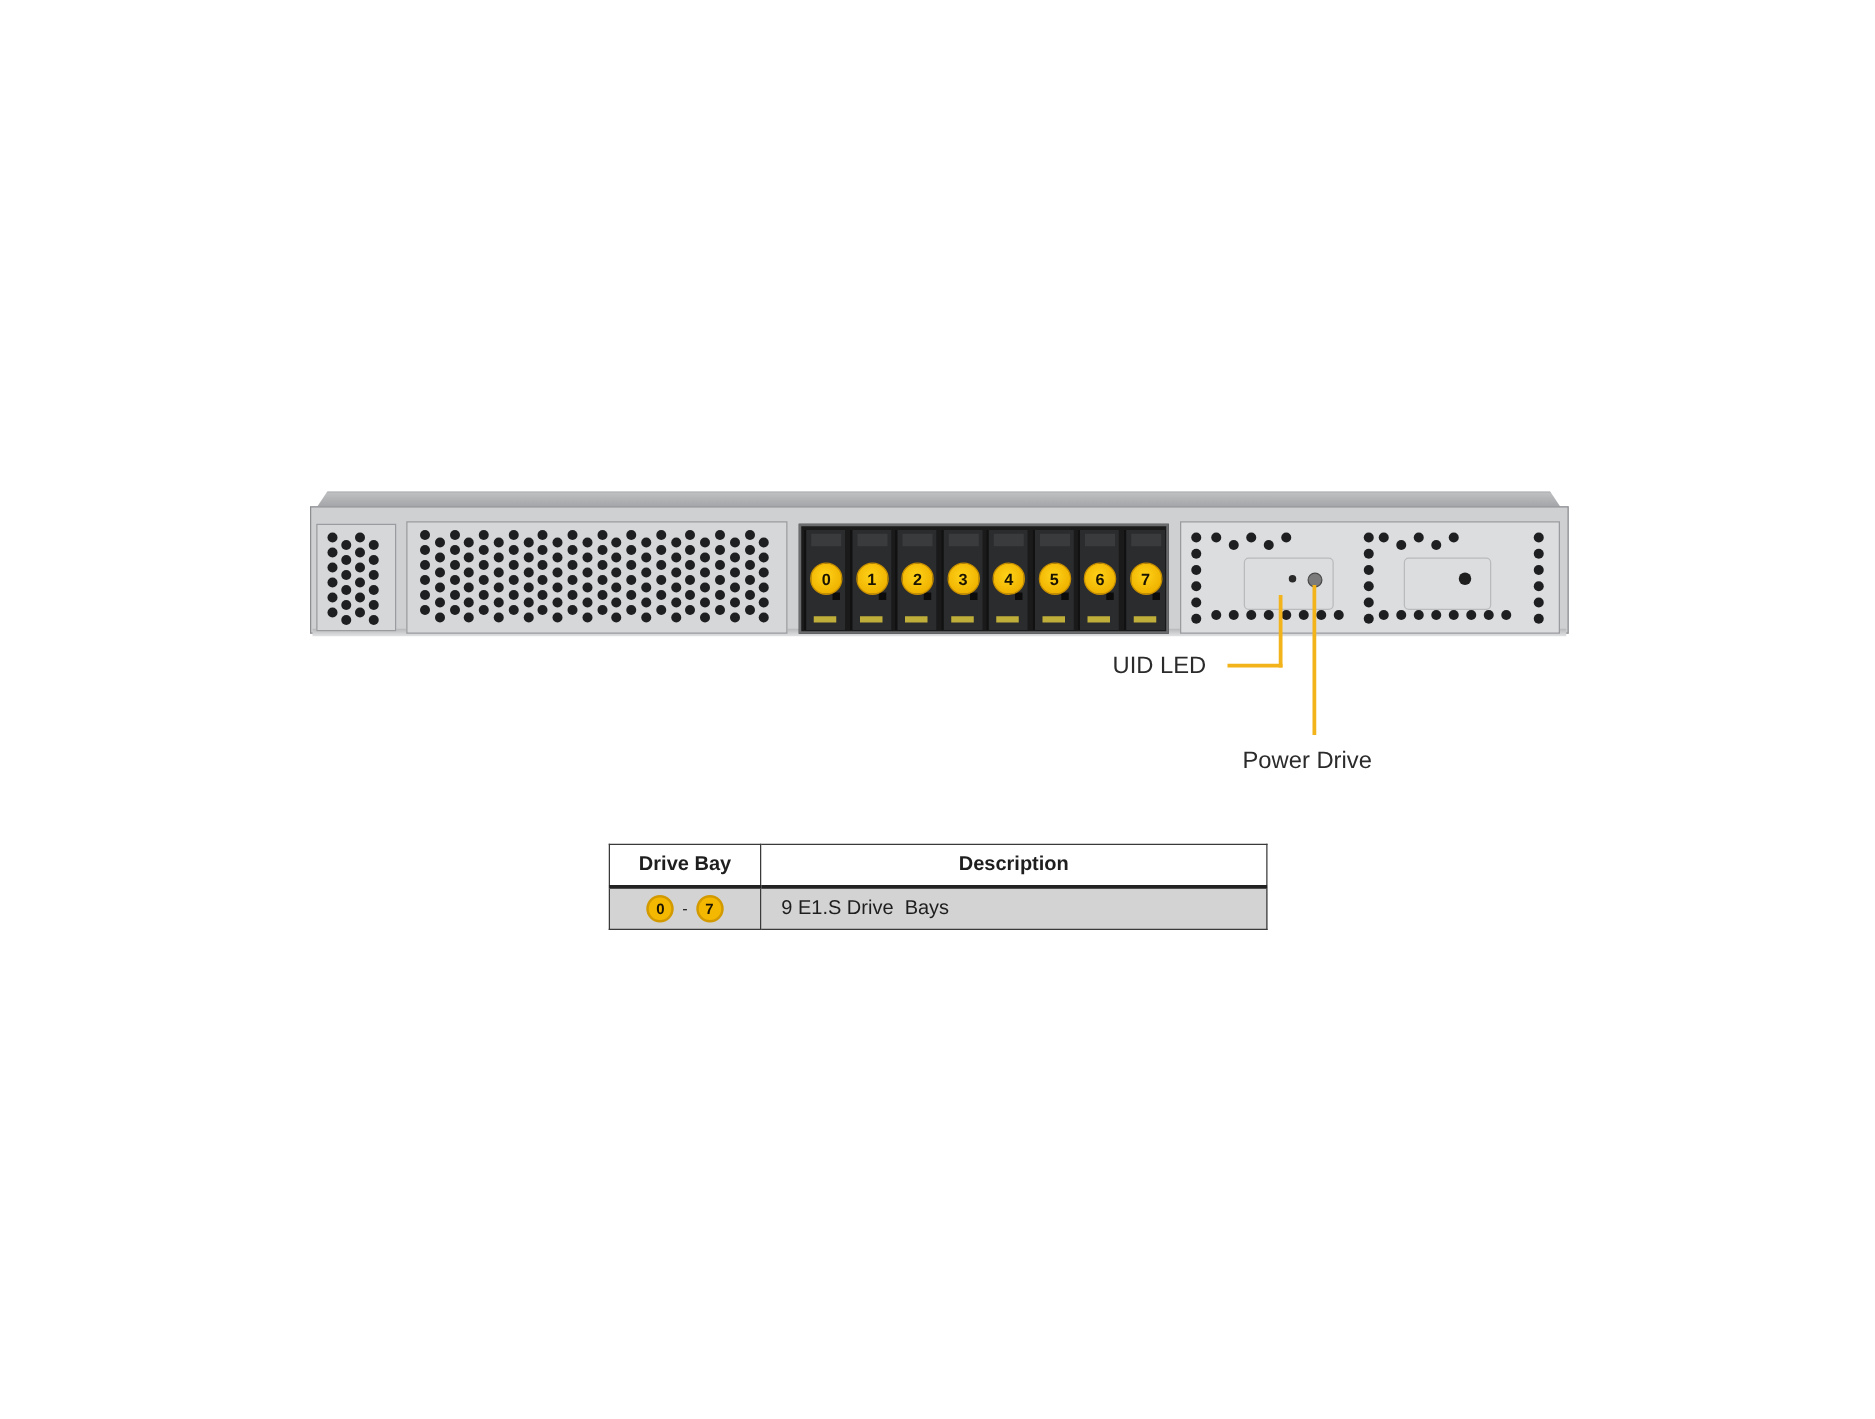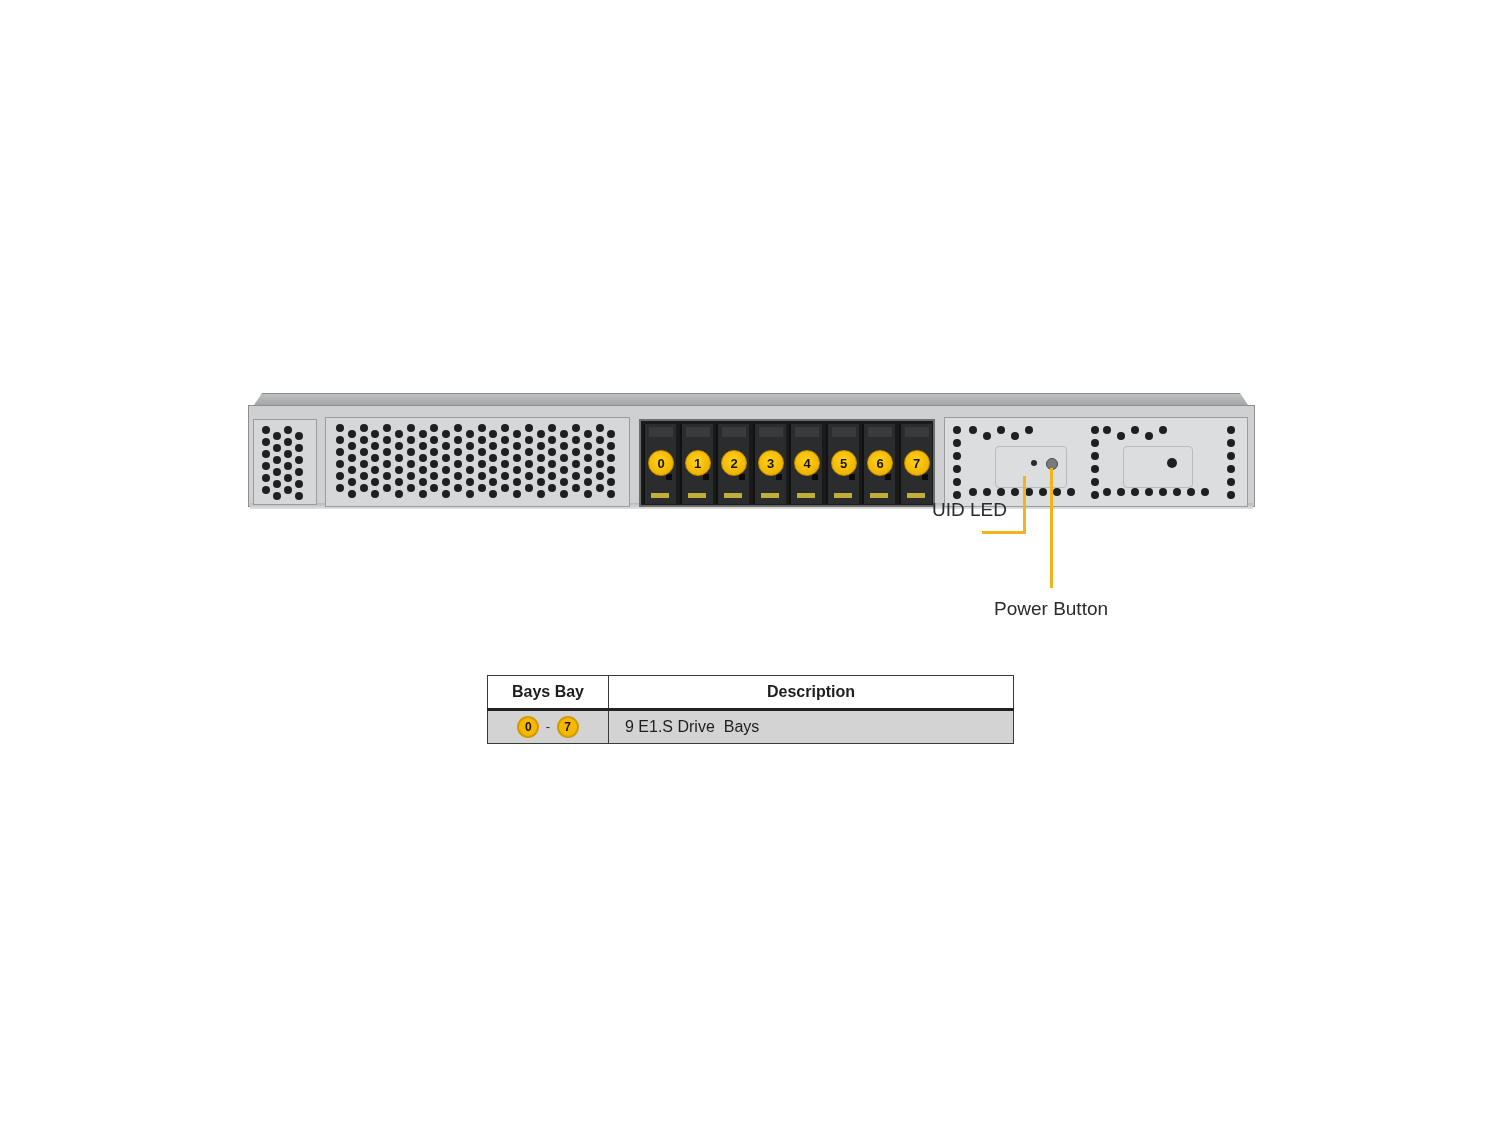--- a/index.html
+++ b/index.html
@@ -323,27 +323,27 @@
   <div class="abs" style="left:86px; top:42px; width:6px; height:6px; border-radius:50%; background:#2a2a2a;"></div>
   <div class="abs" style="left:101px; top:40px; width:10px; height:10px; border-radius:50%; background:#7b7b7b; border:1px solid #4a4a4a;"></div>
   <div class="abs" style="left:178px; top:28px; width:68px; height:40px; border:1px solid #b9babc; border-radius:4px;"></div>
   <div class="abs" style="left:222px; top:40px; width:10px; height:10px; border-radius:50%; background:#1f1f1f;"></div>
 </div>
 
 <div class="callout-line" style="left:1023px; top:476px; width:3px; height:58px;"></div>
 <div class="callout-line" style="left:982px; top:531px; width:44px; height:3px;"></div>
 <div class="callout-line" style="left:1050px; top:468px; width:3px; height:120px;"></div>
 
-<div class="label" style="left:890px; top:499px;margin-left:42px;">UID LED</div>
-<div class="label" style="left:994px; top:598px;">Power Button</div>
+<div class="label" style="left:890px; top:522px;">UID LED</div>
+<div class="label" style="left:994px; top:598px;">Power Drive</div>
 
 <table id="legend-table">
   <thead>
     <tr>
-      <th style="width:118px;">Bays Bay</th>
+      <th style="width:118px;">Drive Bay</th>
       <th>Description</th>
     </tr>
   </thead>
   <tbody>
     <tr>
       <td style="text-align:center;">
         <span class="tbadge">0</span>
         <span style="font-size:13px; margin:0 2px;">-</span>
         <span class="tbadge">7</span>
       </td>

